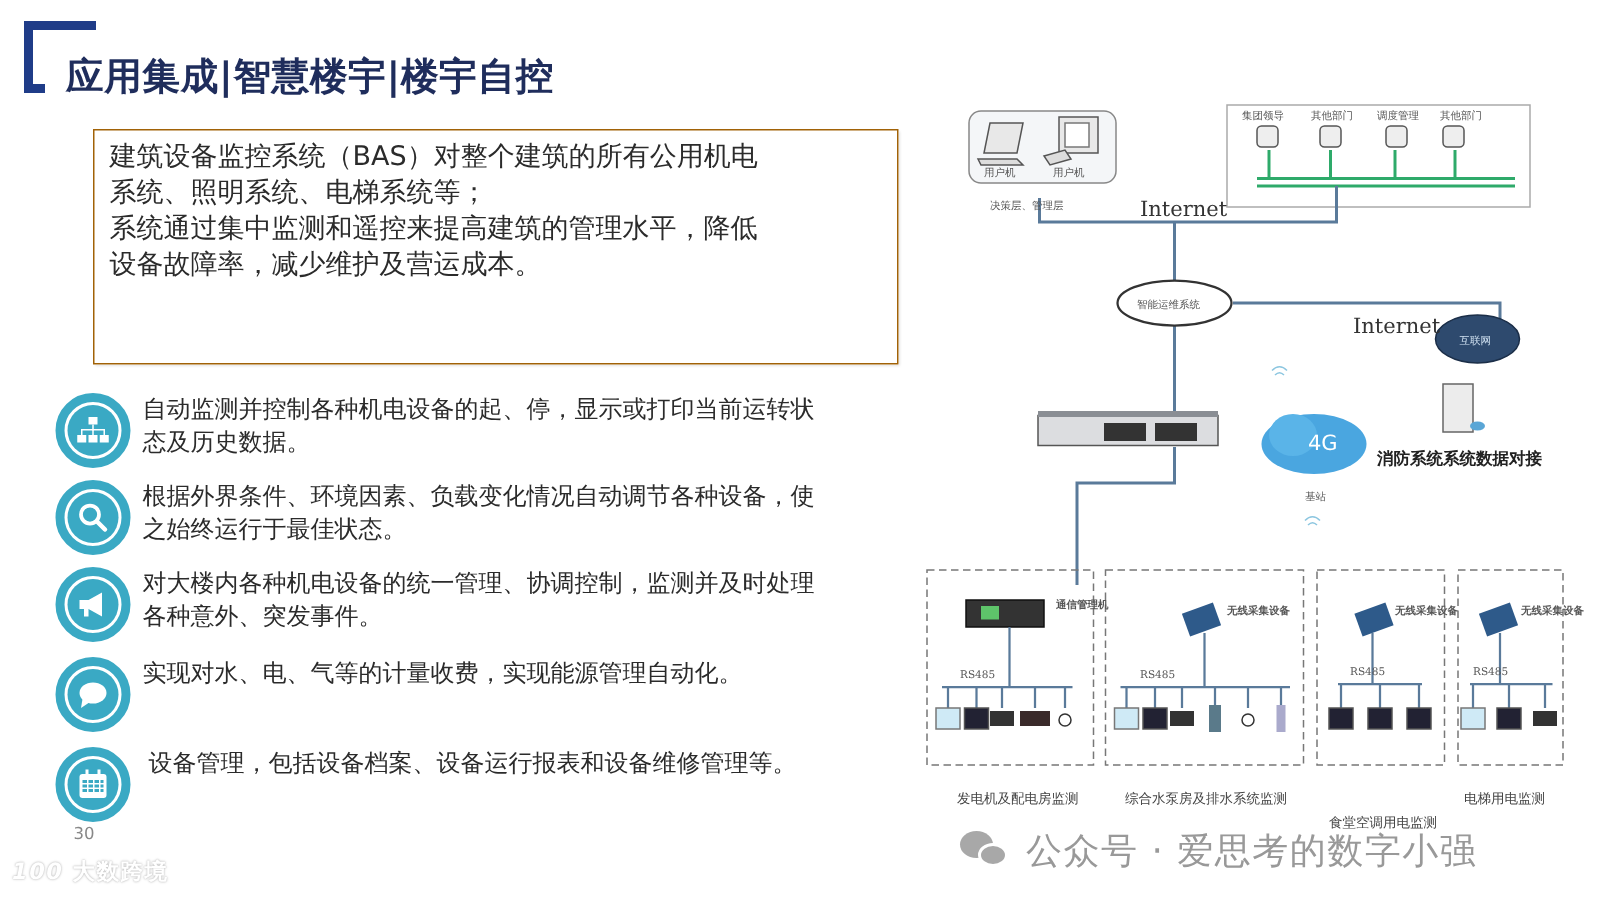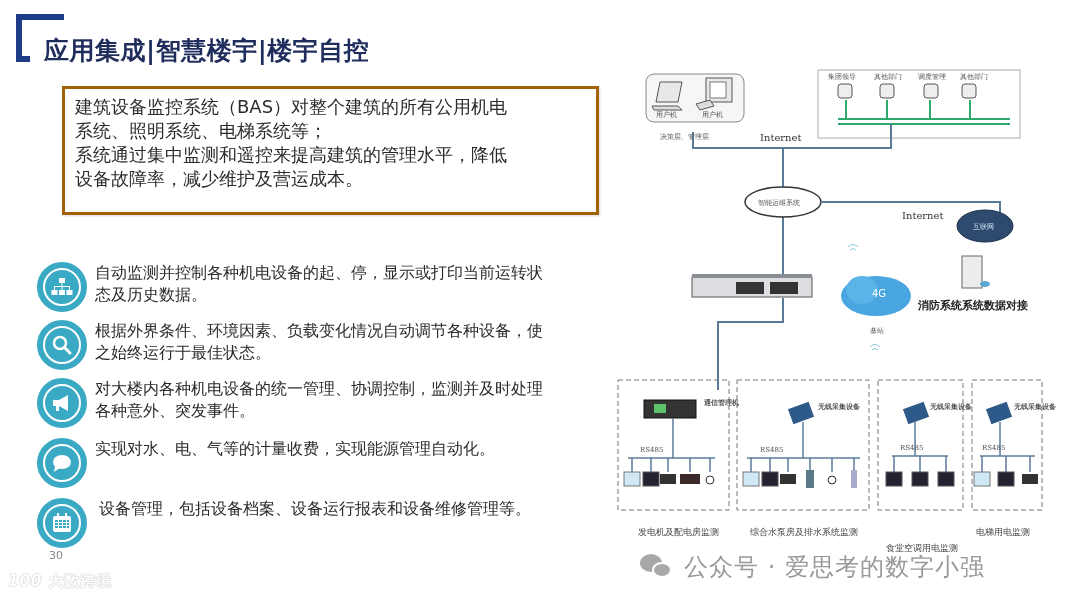--- a/index.html
+++ b/index.html
@@ -6,42 +6,42 @@
   html, body { width: 1080px; height: 608px; overflow: hidden; background: #ffffff; }
   body { position: relative; font-family: "DejaVu Sans", "Liberation Sans", sans-serif; color: #262626; }
 
   
   .title-bracket { position: absolute; left: 16px; top: 14px; width: 48px; height: 48px;
     border-left: 6px solid #1f3c88; border-top: 6px solid #1f3c88; }
   .title-bracket::after { content: ""; position: absolute; left: -6px; bottom: 0; width: 14px; height: 6px; background: #1f3c88; }
   .page-title { position: absolute; left: 44px; top: 34px; font-size: 25px; font-weight: bold; color: #1f2d5c; letter-spacing: 0.5px; }
 
   
-  .intro-box { position: absolute; left: 62px; top: 86px; width: 537px; height: 129px;
-    border: 3px solid #a16207; padding: 6px 10px 6px 10px; box-shadow: 1px 1px 2px rgba(0,0,0,0.15); }
+  .intro-box { position: absolute; left: 62px; top: 86px; width: 537px; height: 157px;
+    border: 1px solid #a16207; padding: 6px 10px 6px 10px; box-shadow: 1px 1px 2px rgba(0,0,0,0.15); }
   .intro-box p { font-size: 18px; line-height: 24px; color: #2b2b2b; }
 
   
   .features { position: absolute; left: 37px; top: 262px; width: 570px; }
   .feature { position: absolute; left: 0; width: 570px; display: flex; align-items: flex-start; }
   .feature .icon-circle { width: 50px; height: 50px; border-radius: 50%; background: #fff;
     border: 6px solid #3aa9c4; display: flex; align-items: center; justify-content: center; flex: none; }
   .feature .icon-circle .inner { width: 34px; height: 34px; border-radius: 50%; background: #3aa9c4;
     display: flex; align-items: center; justify-content: center; }
   .feature .text { margin-left: 8px; font-size: 16px; line-height: 22px; color: #2b2b2b; }
 
   .page-number { position: absolute; left: 49px; top: 549px; font-size: 11px; color: #888; }
   .watermark-left { position: absolute; left: 8px; top: 572px; font-size: 15px; font-weight: bold;
     color: #ffffff; text-shadow: 0 0 1px #bbb, 0 0 2px #ccc; letter-spacing: 1px; }
   .watermark-left .logo { font-style: italic; margin-right: 6px; }
 
   
   .diagram { position: absolute; left: 610px; top: 60px; width: 460px; height: 490px; }
   .diagram svg { position: absolute; left: 0; top: 0; }
-  .dlabel { position: absolute; font-family: "DejaVu Serif", "Liberation Serif", serif; font-size: 10px; color: #333; white-space: nowrap; }
+  .dlabel { position: absolute; font-family: "DejaVu Serif", "Liberation Serif", serif; font-size: 14px; color: #333; white-space: nowrap; }
   .dlabel.small { font-size: 7px; color: #555; }
   .dlabel.caption { font-size: 9px; color: #444; }
   .dlabel.bold { font-weight: bold; font-size: 11px; color: #222; }
 
   .watermark-right { position: absolute; left: 640px; top: 551px; font-size: 24px; color: #999; display: flex; align-items: center; letter-spacing: 1px; }
   .wechat-icon { width: 36px; height: 26px; position: relative; margin-right: 8px; }
   .wechat-icon .b1 { position: absolute; left: 0; top: 0; width: 22px; height: 18px; border-radius: 50%; background: #a8a8a8; }
   .wechat-icon .b2 { position: absolute; left: 12px; top: 8px; width: 20px; height: 16px; border-radius: 50%; background: #a8a8a8; border: 2px solid #fff; }
 </style>
 </head>

